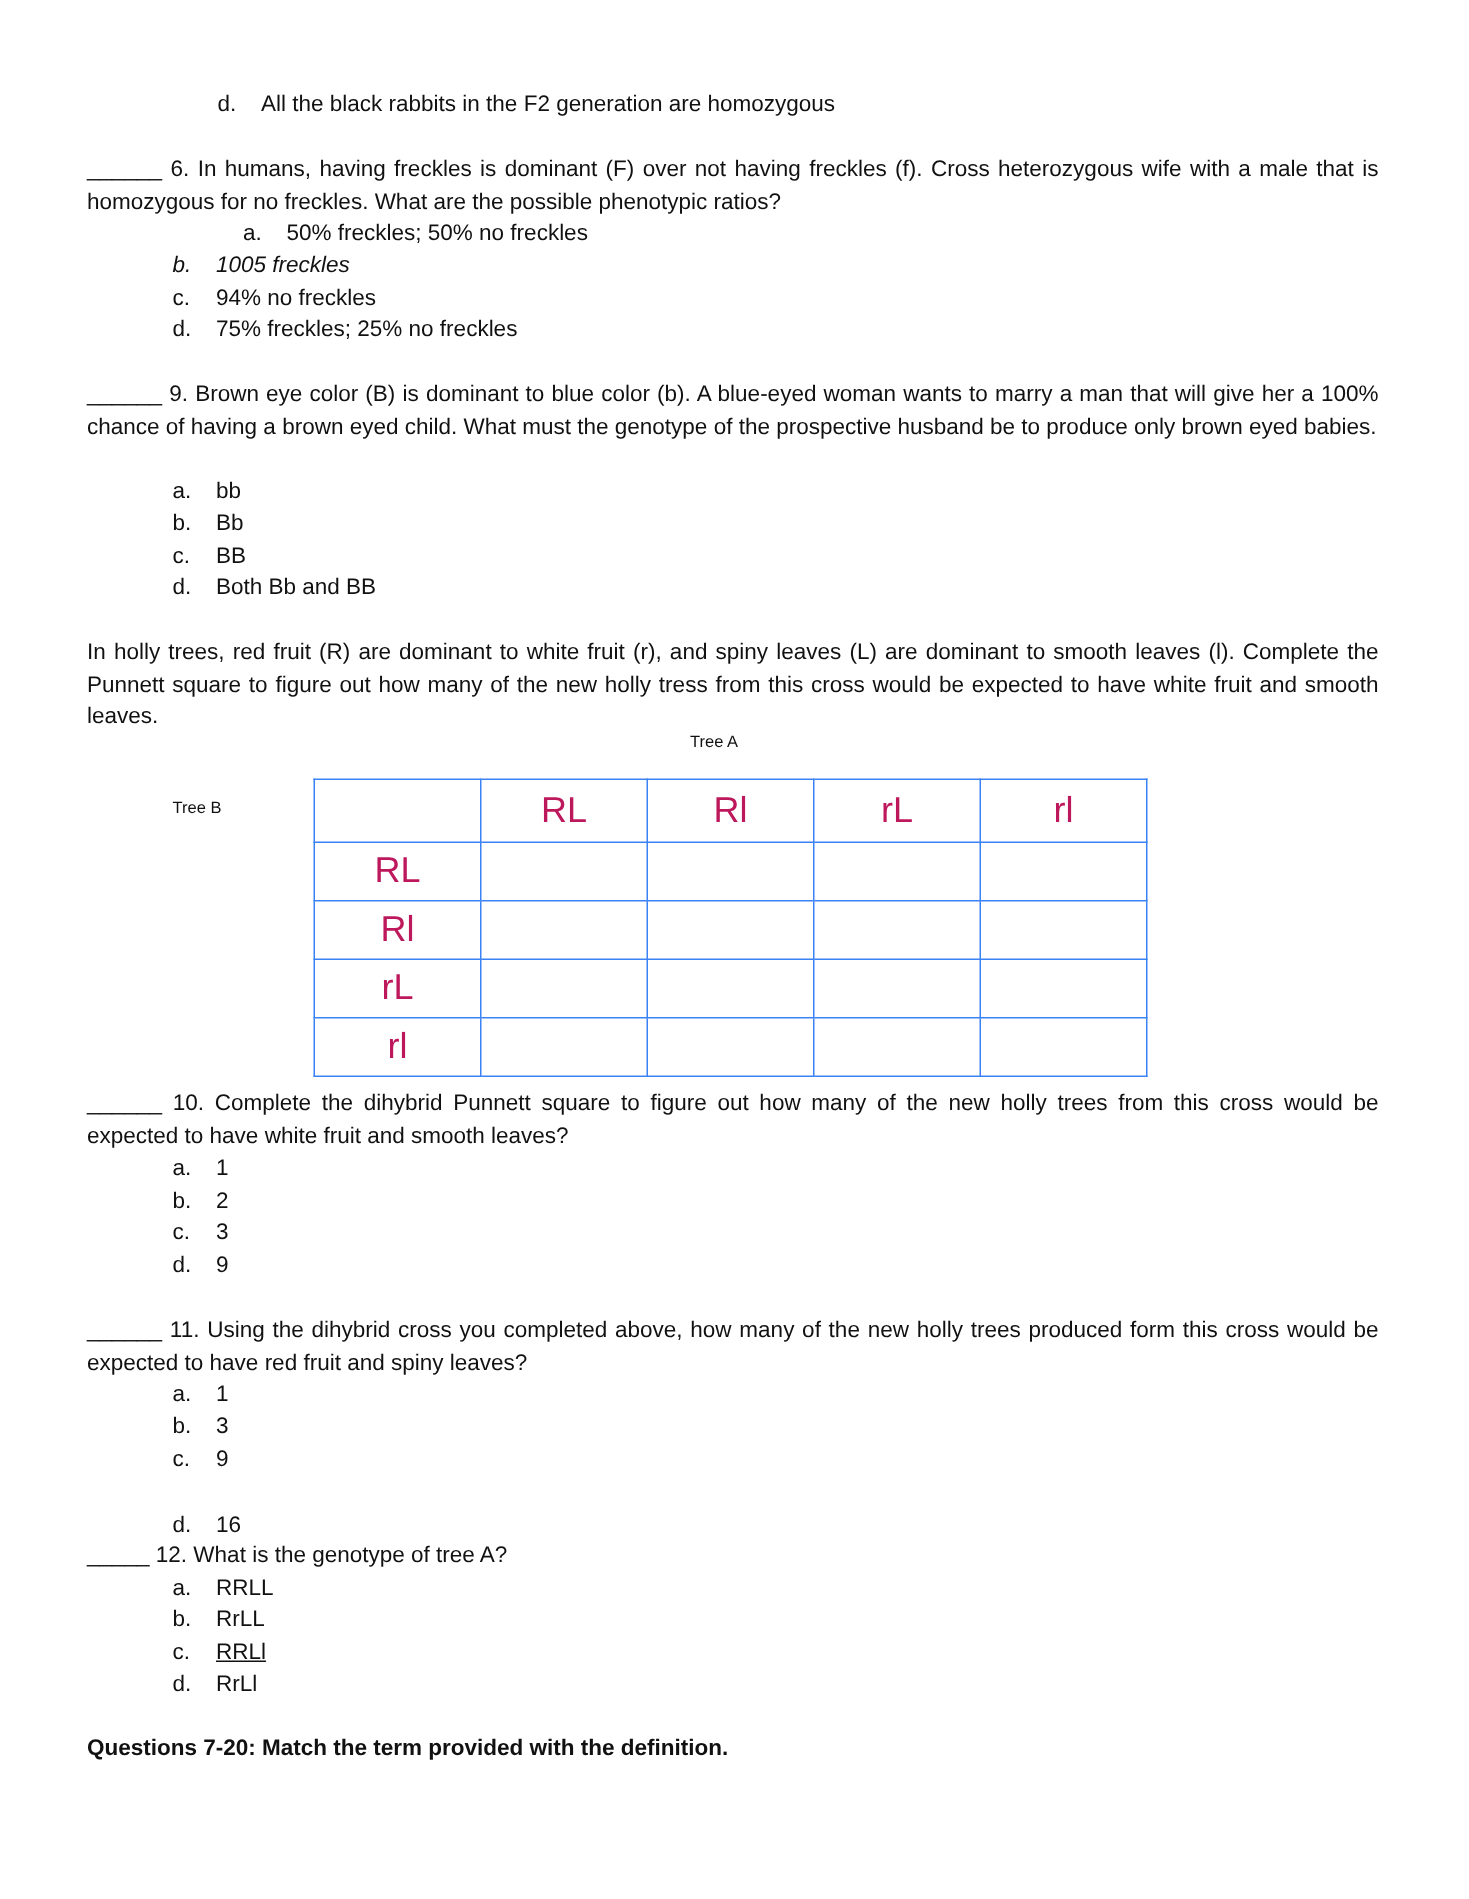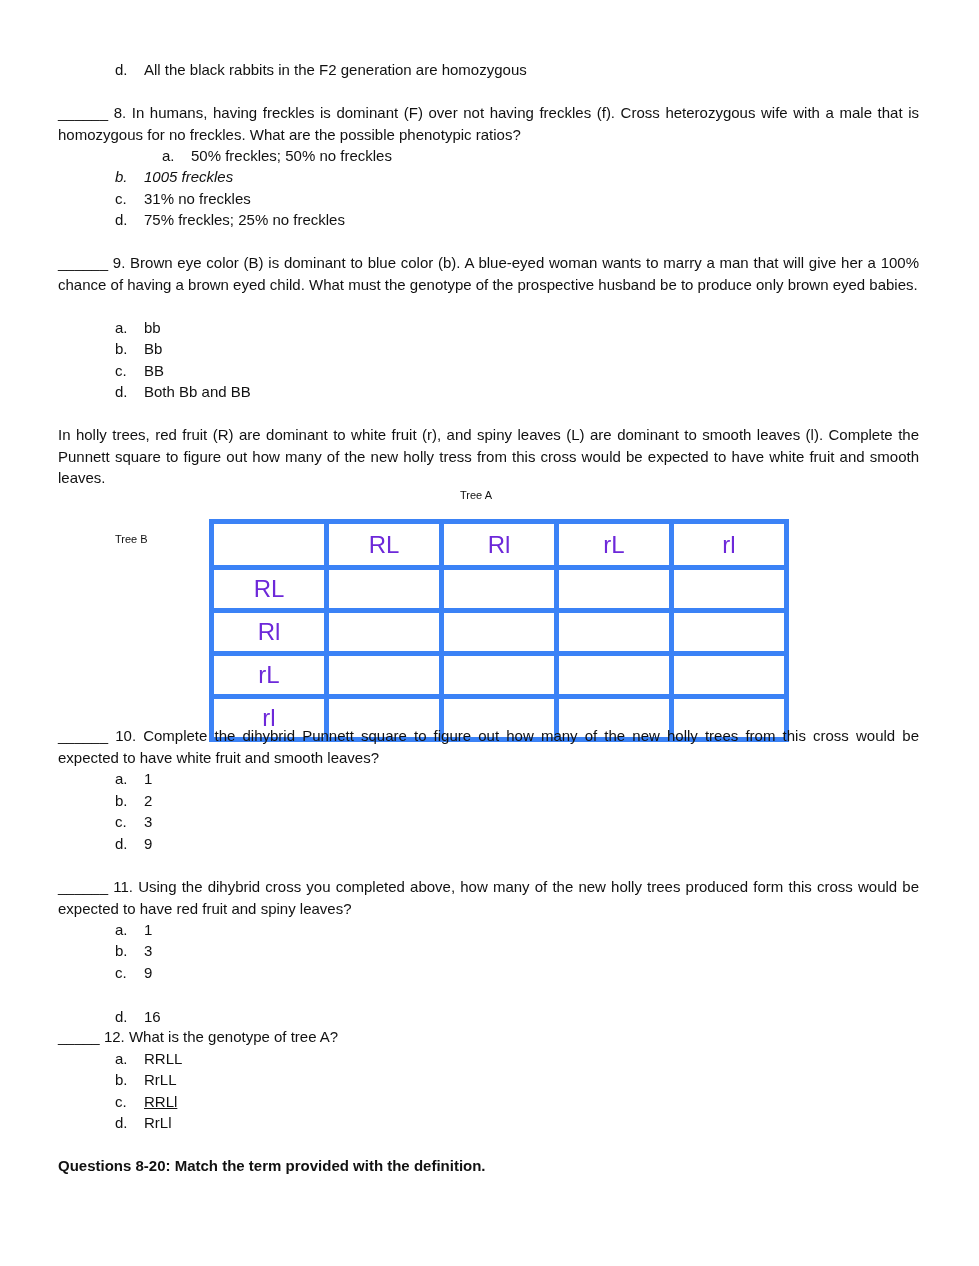--- a/index.html
+++ b/index.html
@@ -12,41 +12,41 @@
     .para { position: absolute; left: 58px; width: 861px; line-height: 21.5px; text-align: justify; }
     .opt { position: absolute; left: 115px; line-height: 21.5px; white-space: nowrap; }
     .opt .ltr { display: inline-block; width: 29px; }
     .blank { display: inline-block; }
     .tree-label { position: absolute; font-size: 11px; }
     table.punnett {
       position: absolute; left: 209px; top: 519px;
       border-collapse: collapse; table-layout: fixed;
     }
     table.punnett td {
-      border: 5px solid #3b82f6; width: 110px; padding: 0;
-      text-align: center; font-size: 24px; color: #6d28d9;
+      border: 1px solid #3b82f6; width: 110px; padding: 0;
+      text-align: center; font-size: 24px; color: #be185d;
     }
     table.punnett tr.hdr td { height: 41px; }
     table.punnett tr.row td { height: 38px; }
     .bold { font-weight: bold; }
   </style>
 </head>
 <body>
 
-<div class="opt" style="top:59px;">
+<div class="opt" style="top:59px;margin-left:30px;">
   <span class="ltr">d.</span><span>All the black rabbits in the F2 generation are homozygous</span>
 </div>
 
 <div class="para" style="top:102px;">
   <span class="blank">______</span>
-  <span>8. In humans, having freckles is dominant (F) over not having freckles (f). Cross heterozygous wife with a male that is homozygous for no freckles. What are the possible phenotypic ratios?</span>
+  <span>6. In humans, having freckles is dominant (F) over not having freckles (f). Cross heterozygous wife with a male that is homozygous for no freckles. What are the possible phenotypic ratios?</span>
 </div>
 <div class="opt" style="top:145px;margin-left:47px;"><span class="ltr">a.</span><span>50% freckles; 50% no freckles</span></div>
 <div class="opt" style="top:166px;font-style:italic;"><span class="ltr">b.</span><span>1005 freckles</span></div>
-<div class="opt" style="top:188px;"><span class="ltr">c.</span><span>31% no freckles</span></div>
+<div class="opt" style="top:188px;"><span class="ltr">c.</span><span>94% no freckles</span></div>
 <div class="opt" style="top:209px;"><span class="ltr">d.</span><span>75% freckles; 25% no freckles</span></div>
 
 <div class="para" style="top:252px;">
   <span class="blank">______</span>
   <span>9. Brown eye color (B) is dominant to blue color (b). A blue-eyed woman wants to marry a man that will give her a 100% chance of having a brown eyed child. What must the genotype of the prospective husband be to produce only brown eyed babies.</span>
 </div>
 <div class="opt" style="top:317px;"><span class="ltr">a.</span><span>bb</span></div>
 <div class="opt" style="top:338px;"><span class="ltr">b.</span><span>Bb</span></div>
 <div class="opt" style="top:360px;"><span class="ltr">c.</span><span>BB</span></div>
 <div class="opt" style="top:381px;"><span class="ltr">d.</span><span>Both Bb and BB</span></div>
@@ -116,13 +116,13 @@
 
 <div class="para" style="top:1026px;">
   <span class="blank">_____</span>
   <span>12. What is the genotype of tree A?</span>
 </div>
 <div class="opt" style="top:1048px;"><span class="ltr">a.</span><span>RRLL</span></div>
 <div class="opt" style="top:1069px;"><span class="ltr">b.</span><span>RrLL</span></div>
 <div class="opt" style="top:1091px;text-decoration:underline;"><span class="ltr">c.</span><span>RRLl</span></div>
 <div class="opt" style="top:1112px;"><span class="ltr">d.</span><span>RrLl</span></div>
 
-<div class="line bold" style="left:58px; top:1155px;">Questions 8-20: Match the term provided with the definition.</div>
+<div class="line bold" style="left:58px; top:1155px;">Questions 7-20: Match the term provided with the definition.</div>
 
 </body></html>

